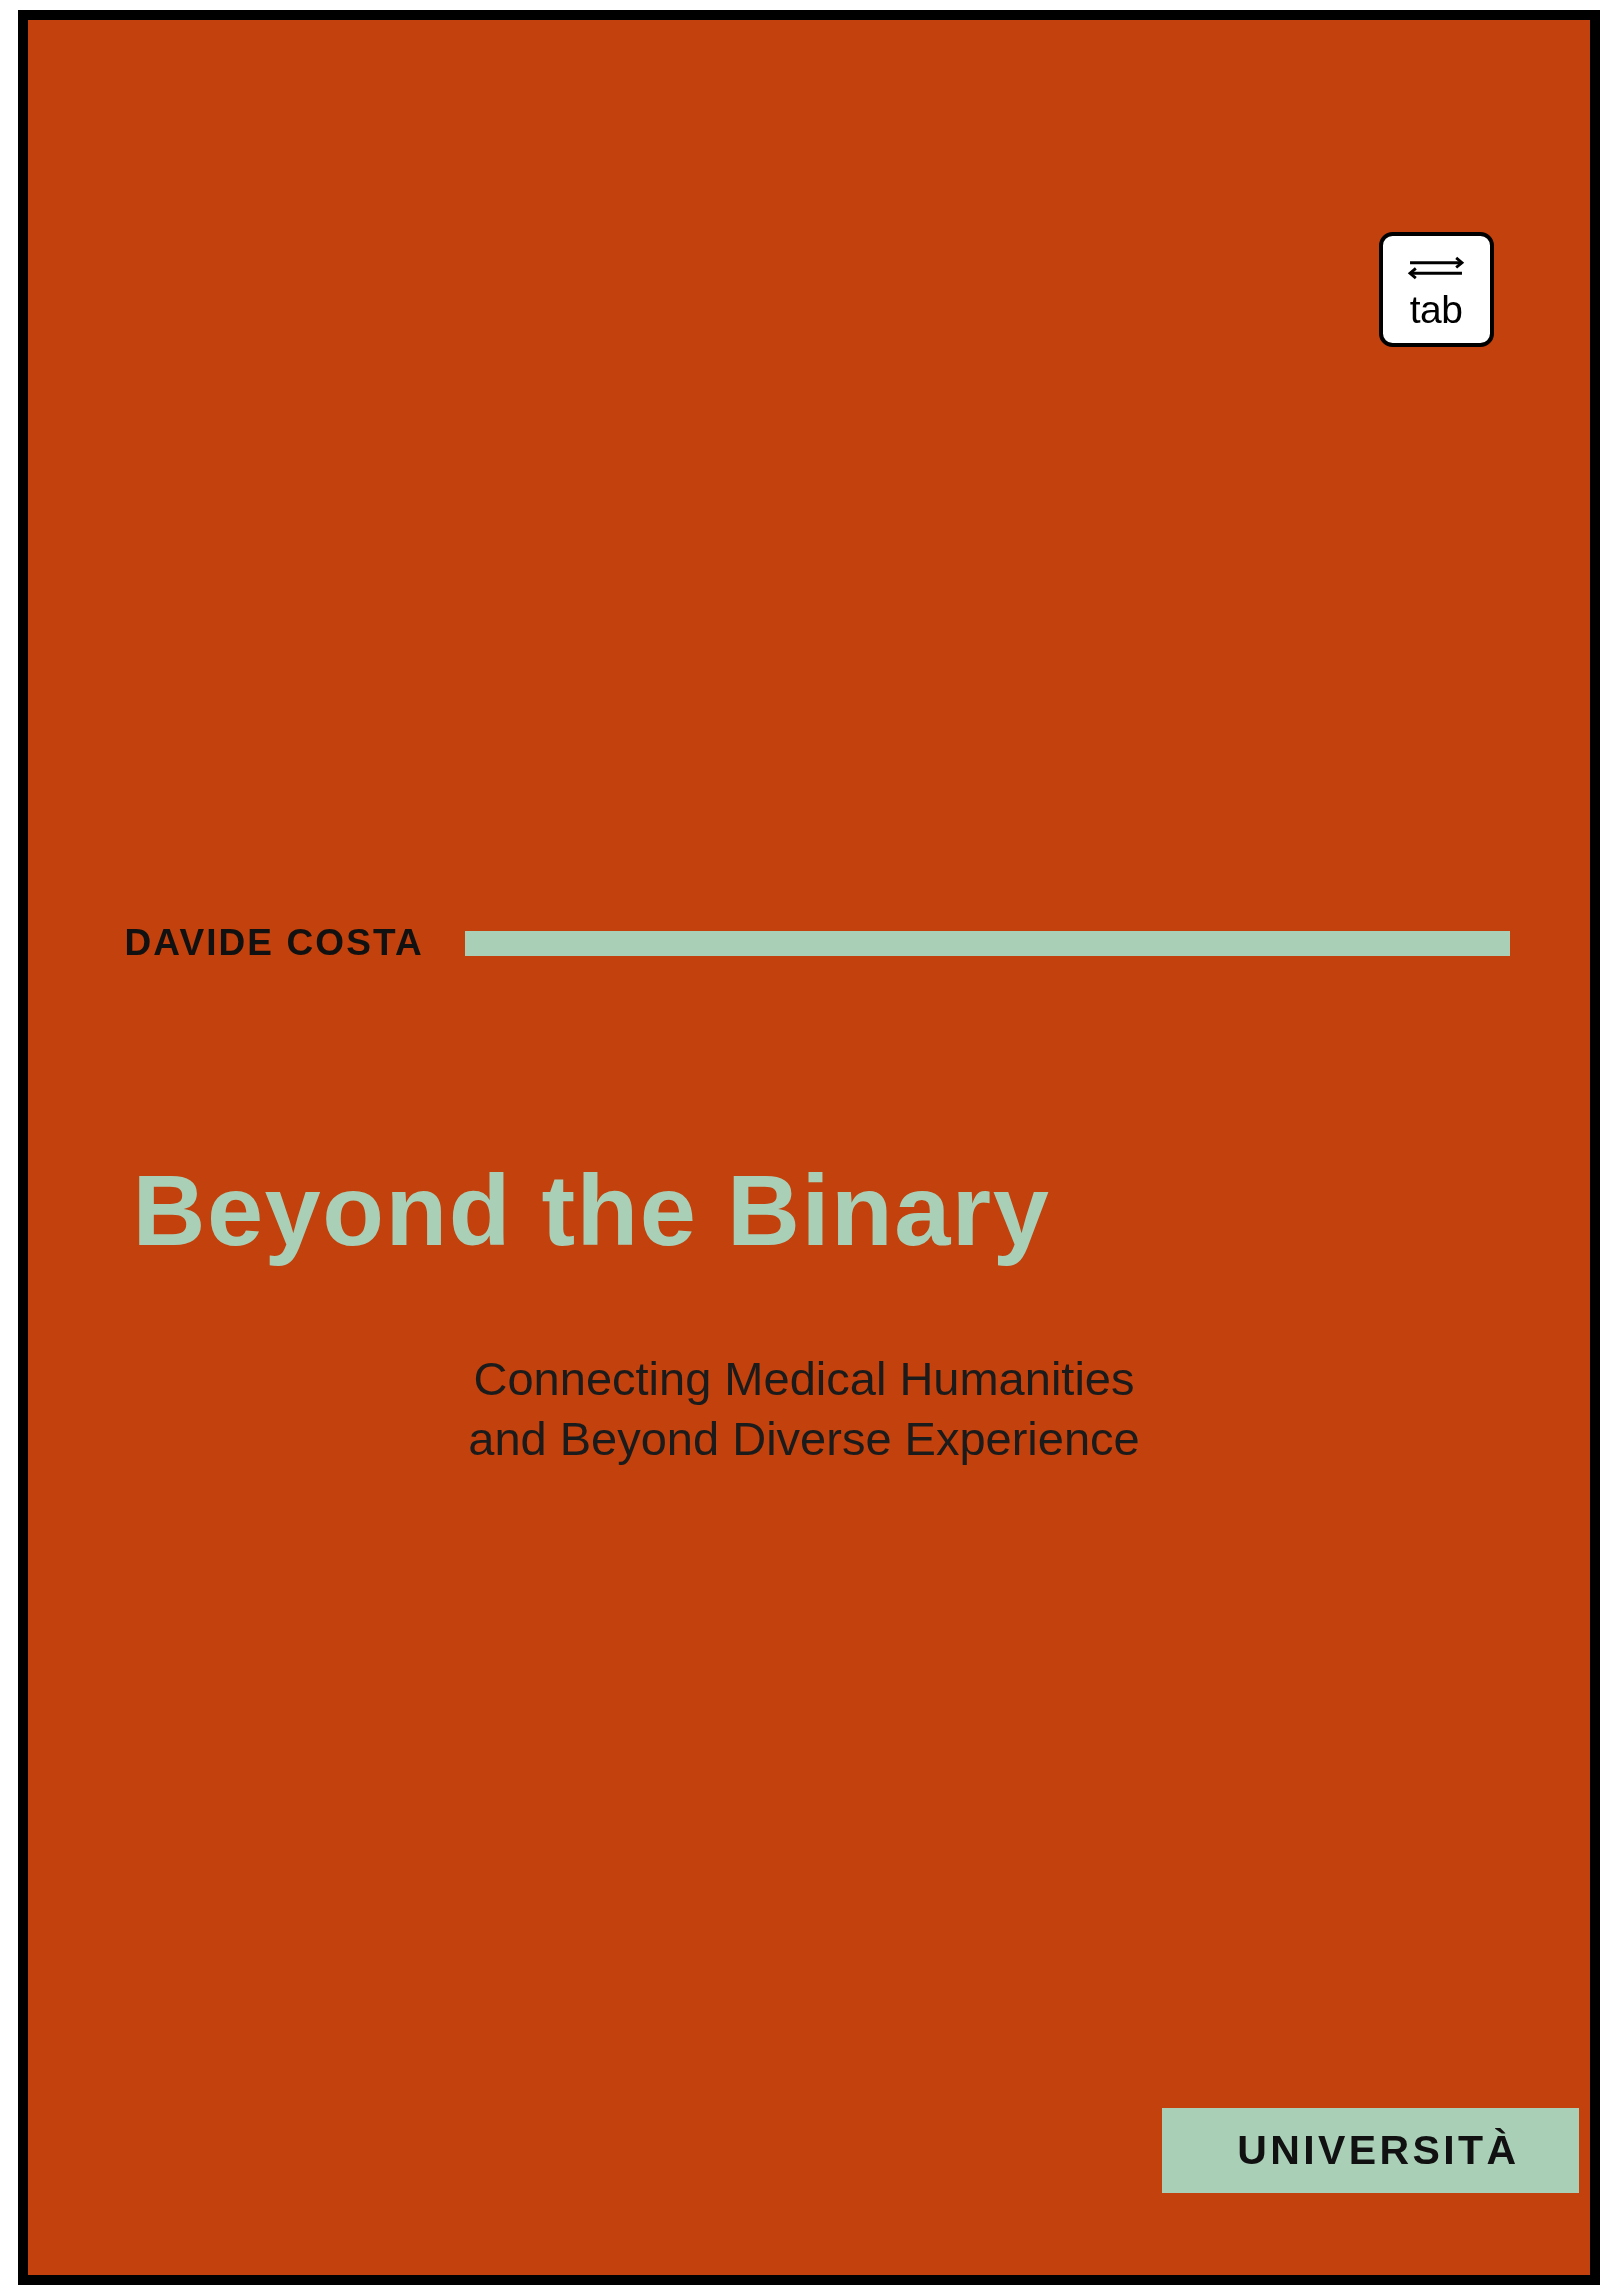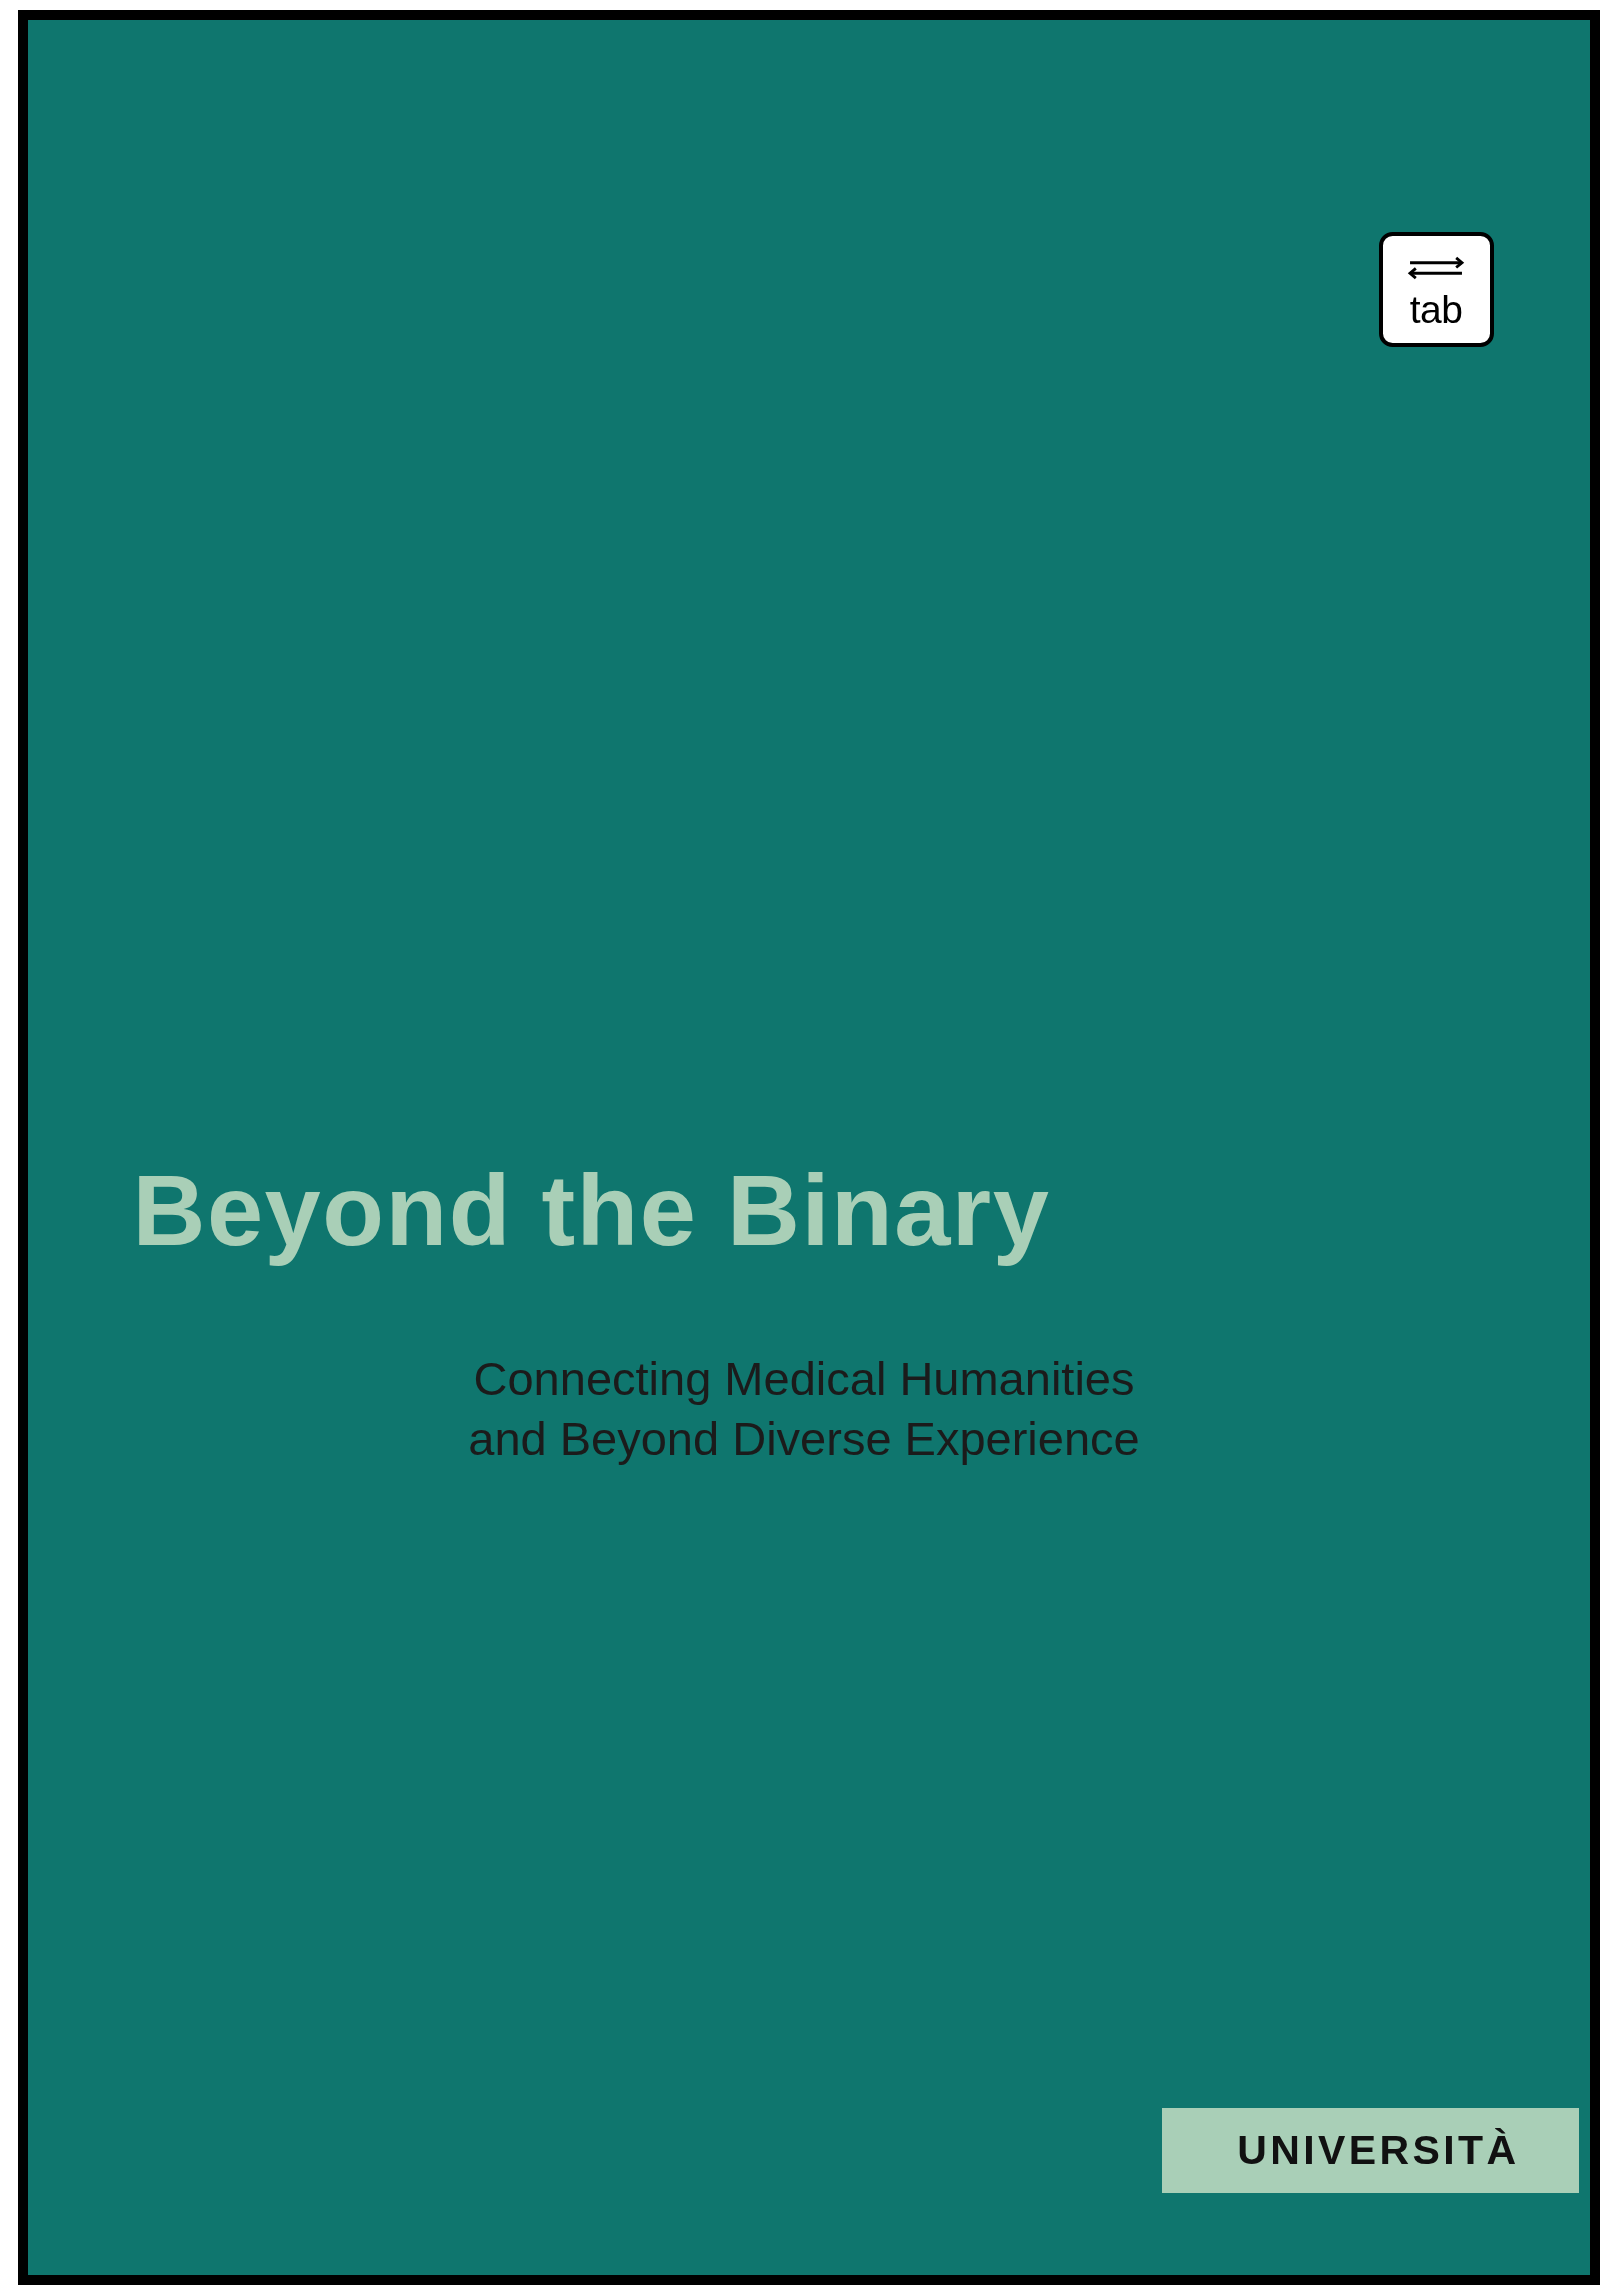--- a/index.html
+++ b/index.html
@@ -20,21 +20,21 @@
   }
   
   .cover-frame {
     position: absolute;
     left: 17.5px;
     top: 9.7px;
     width: 1582px;
     height: 2275px;
     border: 10.7px solid #000000;
     box-sizing: border-box;
-    background: #0f766e;
+    background: #c2410c;
   }
   .cover-inner {
     position: absolute;
     inset: 0;
   }
 
   
   .logo-box {
     position: absolute;
     right: 96px;
@@ -156,20 +156,24 @@
       <div class="logo-box">
         <svg class="logo-arrows" viewBox="0 0 62 26">
           <line x1="4" y1="8" x2="58" y2="8" stroke="#000" stroke-width="3"></line>
           <polyline points="52,3 58,8 52,13" fill="none" stroke="#000" stroke-width="3"></polyline>
           <line x1="4" y1="19" x2="58" y2="19" stroke="#000" stroke-width="3"></line>
           <polyline points="10,14 4,19 10,24" fill="none" stroke="#000" stroke-width="3"></polyline>
         </svg>
         <div class="logo-text">tab</div>
       </div>
 
+      <div class="author-row">
+        <div class="author-name">DAVIDE COSTA</div>
+        <div class="author-rule"></div>
+      </div>
 
       <div class="title">Beyond the Binary</div>
 
       <div class="subtitle">
         <span class="subtitle-line">Connecting Medical Humanities</span>
         <span class="subtitle-line">and Beyond Diverse Experience</span>
       </div>
 
       <div class="series-band">
         <span class="series-label">UNIVERSITÀ</span>

